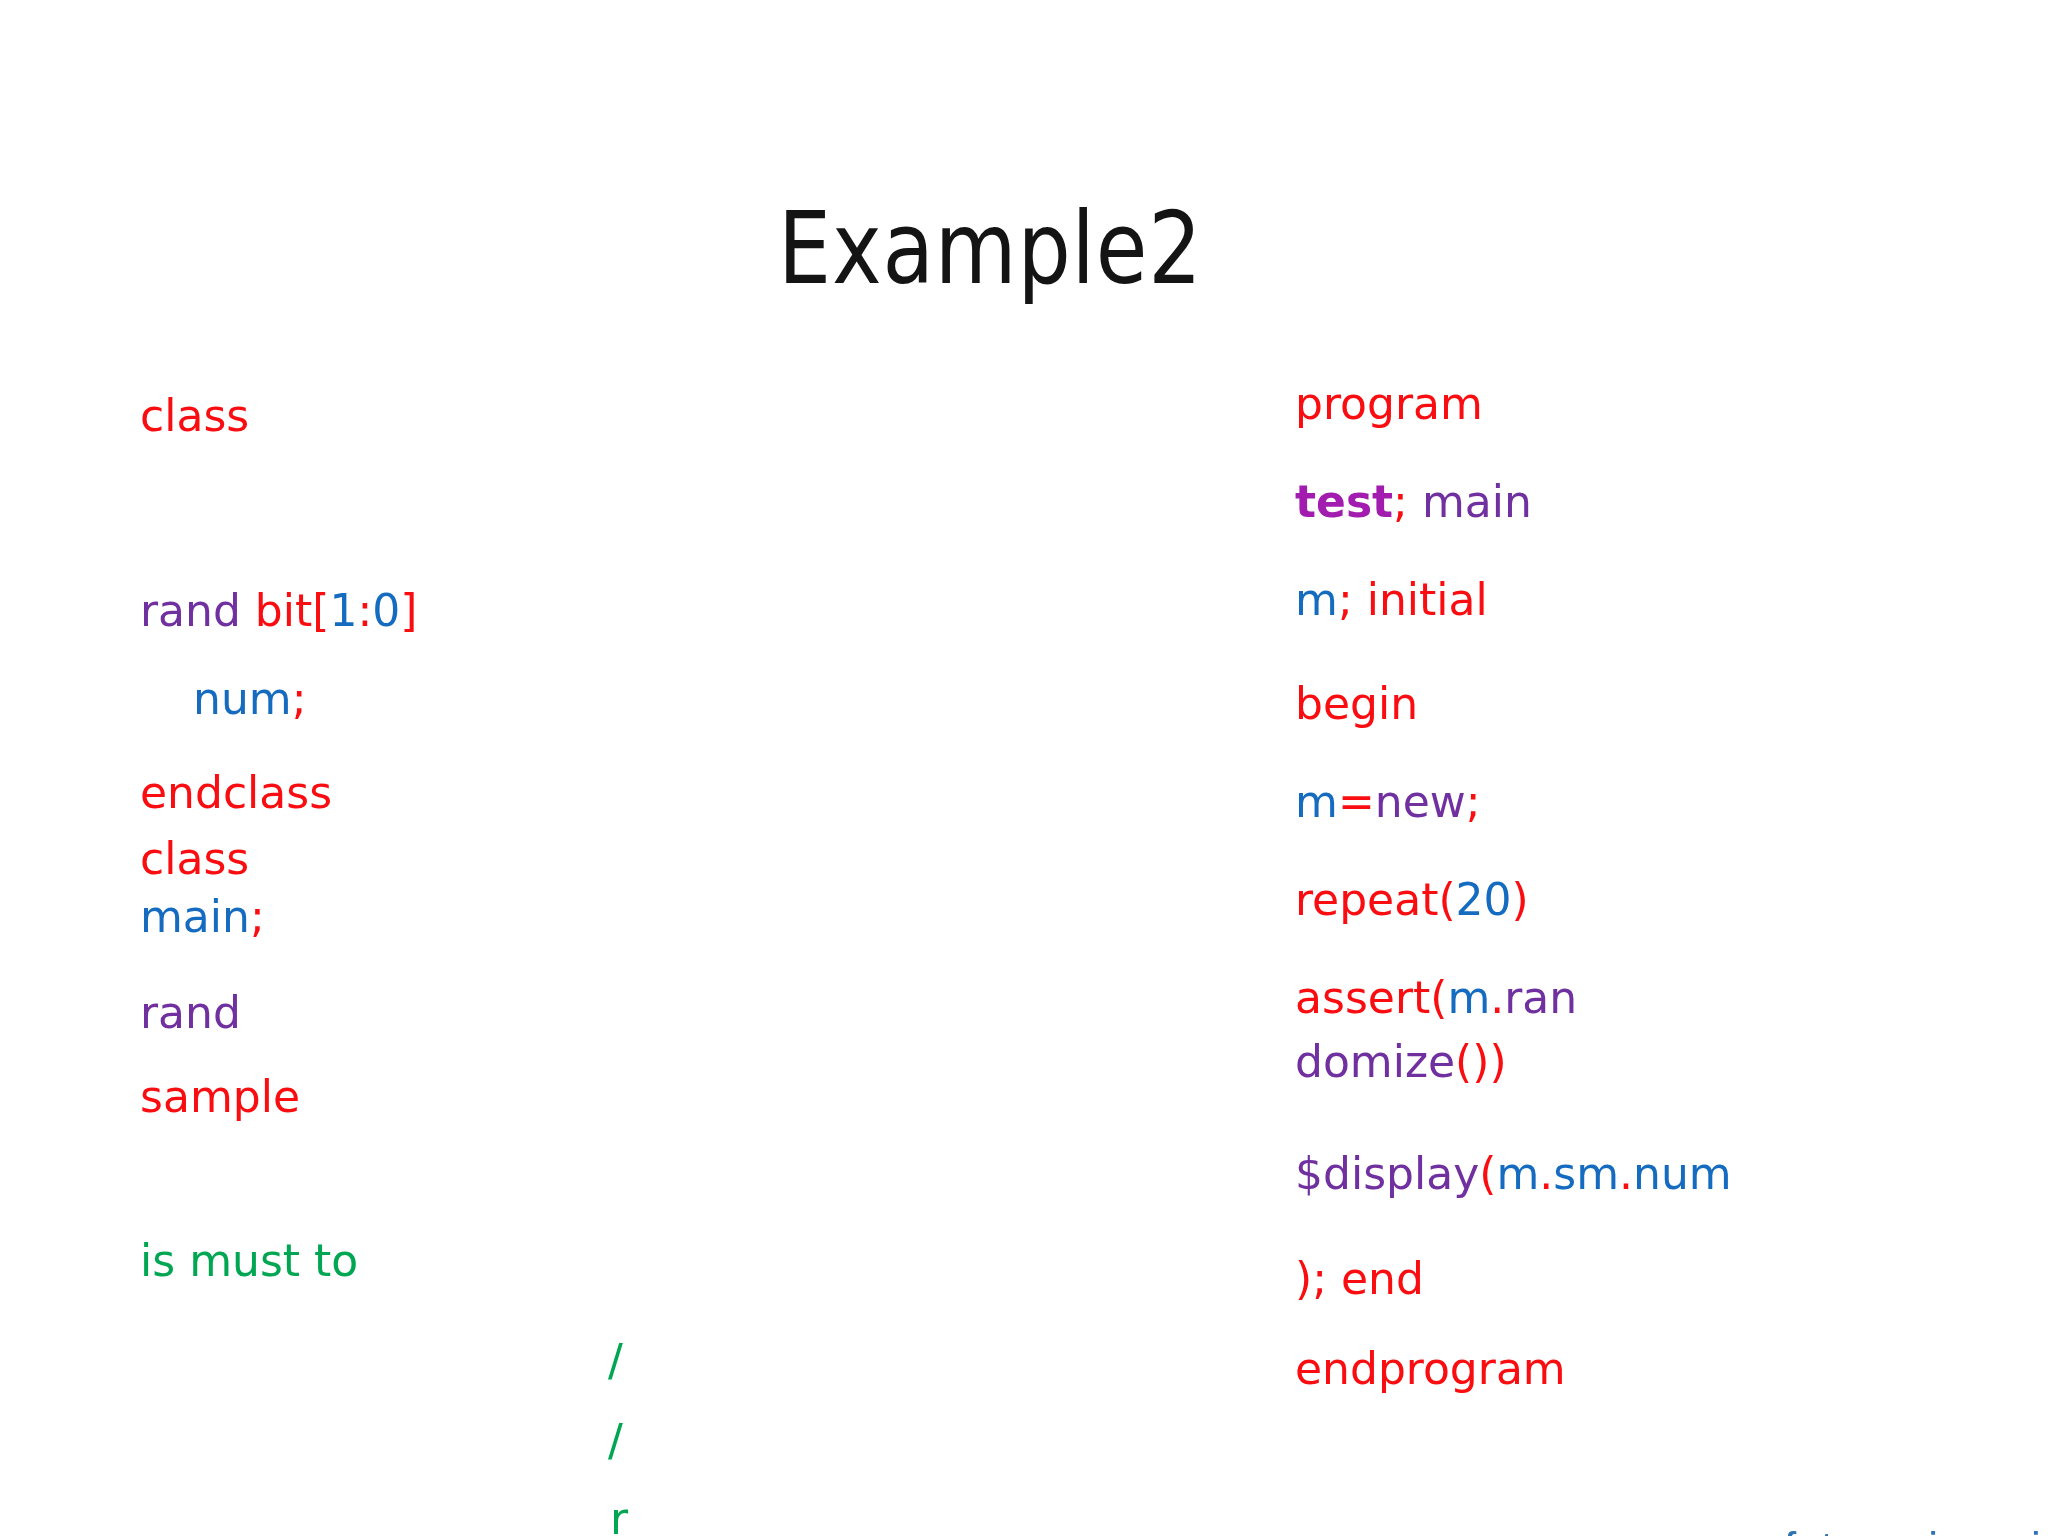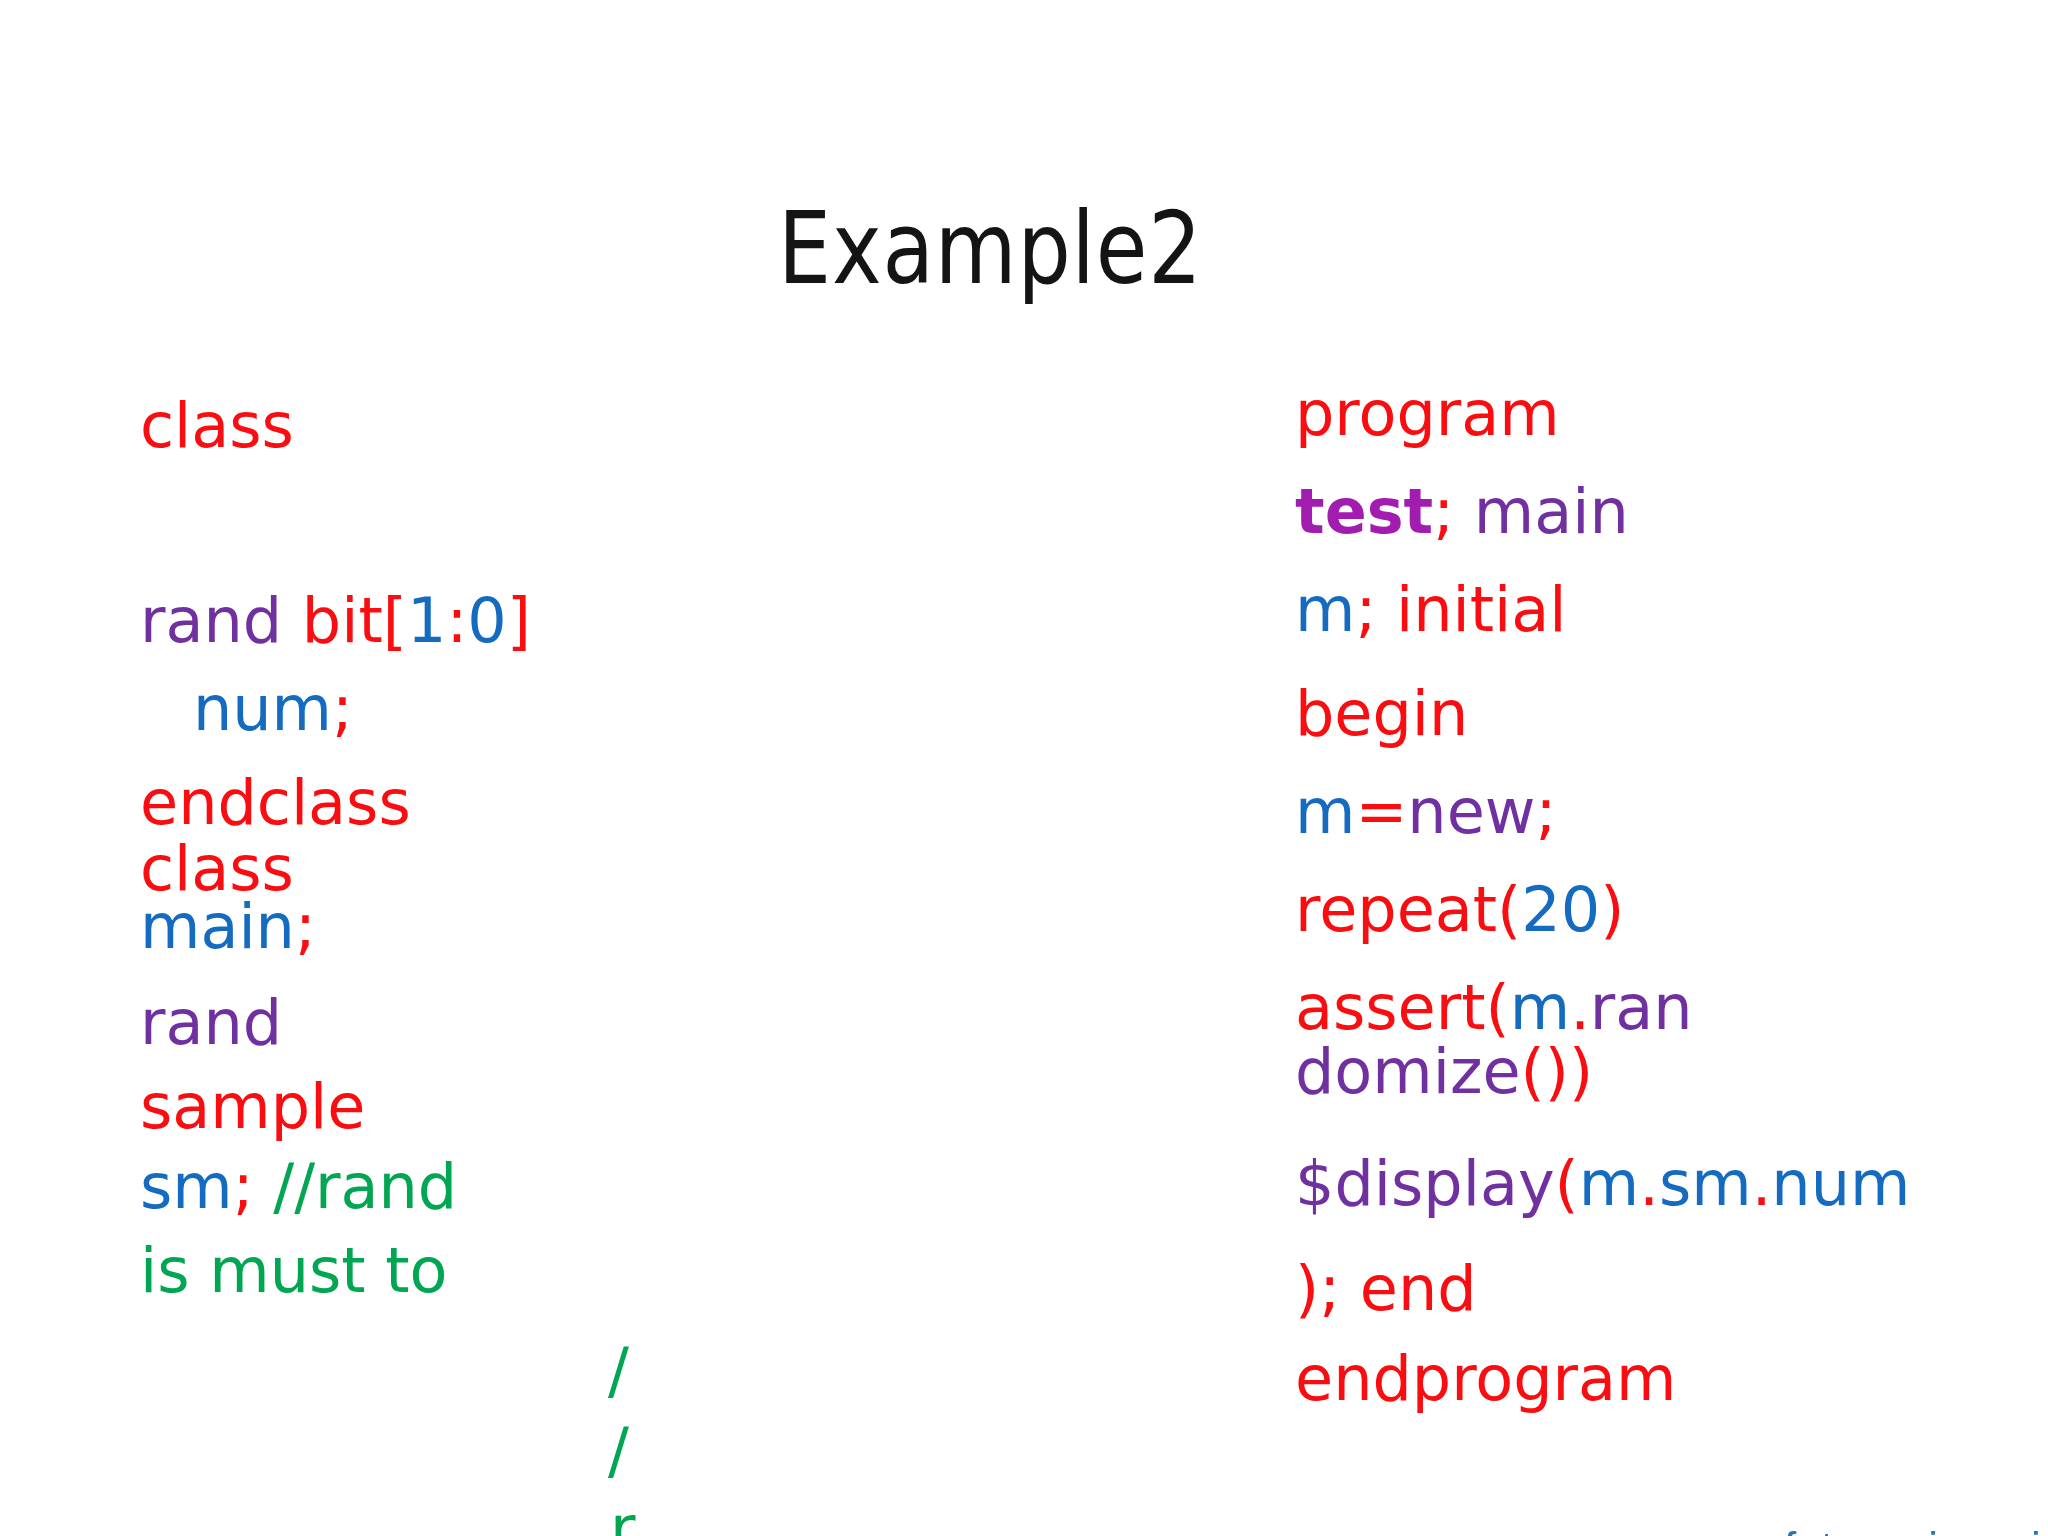--- a/index.html
+++ b/index.html
@@ -26,21 +26,21 @@
     transform-origin: left top;
     white-space: pre;
     letter-spacing: 1px;
   }
   .code-layer {
     position: absolute;
     inset: 0;
   }
   .code-line {
     position: absolute;
-    font-size: 62px;
+    font-size: 44px;
     line-height: 1.05;
     white-space: pre;
     font-family: "DejaVu Sans", "Liberation Sans", sans-serif;
   }
   .footer-brand {
     position: absolute;
     left: 1692px;
     top: 1430px;
     font-family: "Liberation Sans", "DejaVu Sans", sans-serif;
     font-size: 52px;
@@ -70,21 +70,20 @@
 
   <div class="code-layer">
       <div class="code-line" style="left: 140px; top: 393px;"><span style="color: rgb(250, 13, 16);">class</span></div>
       <div class="code-line" style="left: 140px; top: 588px;"><span style="color: rgb(112, 48, 160);">rand</span><span style="color: rgb(250, 13, 16);"> bit[</span><span style="color: rgb(20, 107, 191);">1</span><span style="color: rgb(250, 13, 16);">:</span><span style="color: rgb(20, 107, 191);">0</span><span style="color: rgb(250, 13, 16);">]</span></div>
       <div class="code-line" style="left: 193px; top: 676px;"><span style="color: rgb(20, 107, 191);">num</span><span style="color: rgb(250, 13, 16);">;</span></div>
       <div class="code-line" style="left: 140px; top: 770px;"><span style="color: rgb(250, 13, 16);">endclass</span></div>
       <div class="code-line" style="left: 140px; top: 836px;"><span style="color: rgb(250, 13, 16);">class</span></div>
       <div class="code-line" style="left: 140px; top: 894px;"><span style="color: rgb(20, 107, 191);">main</span><span style="color: rgb(250, 13, 16);">;</span></div>
       <div class="code-line" style="left: 140px; top: 990px;"><span style="color: rgb(112, 48, 160);">rand</span></div>
       <div class="code-line" style="left: 140px; top: 1074px;"><span style="color: rgb(250, 13, 16);">sample</span></div>
-      <div class="code-line" style="left: 140px; top: 1154px;"><span style="color: rgb(20, 107, 191);">sm</span><span style="color: rgb(250, 13, 16);">; </span><span style="color: rgb(0, 166, 81);">//rand</span></div>
       <div class="code-line" style="left: 140px; top: 1238px;"><span style="color: rgb(0, 166, 81);">is must to</span></div>
       <div class="code-line" style="left: 608px; top: 1338px;"><span style="color: rgb(0, 166, 81);">/</span></div>
       <div class="code-line" style="left: 608px; top: 1418px;"><span style="color: rgb(0, 166, 81);">/</span></div>
       <div class="code-line" style="left: 610px; top: 1496px;"><span style="color: rgb(0, 166, 81);">r</span></div>
       <div class="code-line" style="left: 1295px; top: 381px;"><span style="color: rgb(250, 13, 16);">program</span></div>
       <div class="code-line" style="left: 1295px; top: 479px;"><span style="color: #a21caf; font-weight: bold;">test</span><span style="color: rgb(250, 13, 16);">; </span><span style="color: rgb(112, 48, 160);">main</span></div>
       <div class="code-line" style="left: 1295px; top: 577px;"><span style="color: rgb(20, 107, 191);">m</span><span style="color: rgb(250, 13, 16);">; initial</span></div>
       <div class="code-line" style="left: 1295px; top: 681px;"><span style="color: rgb(250, 13, 16);">begin</span></div>
       <div class="code-line" style="left: 1295px; top: 779px;"><span style="color: rgb(20, 107, 191);">m</span><span style="color: rgb(250, 13, 16);">=</span><span style="color: rgb(112, 48, 160);">new</span><span style="color: rgb(250, 13, 16);">;</span></div>
       <div class="code-line" style="left: 1295px; top: 877px;"><span style="color: rgb(250, 13, 16);">repeat(</span><span style="color: rgb(20, 107, 191);">20</span><span style="color: rgb(250, 13, 16);">)</span></div>

